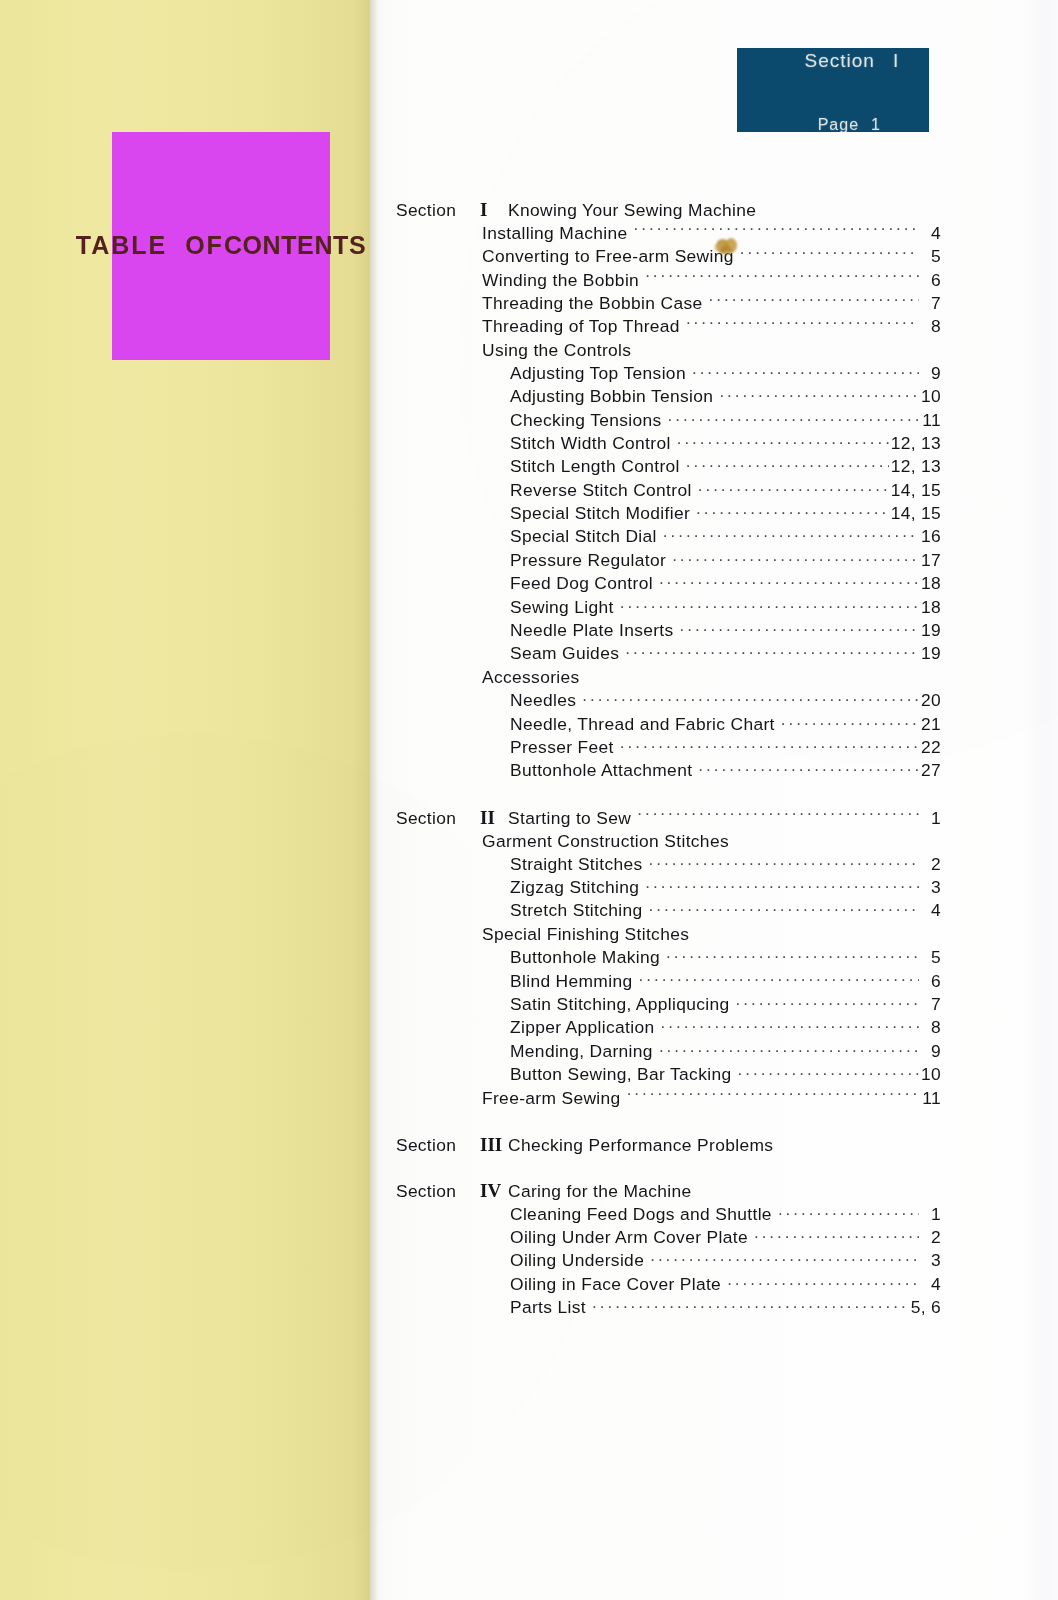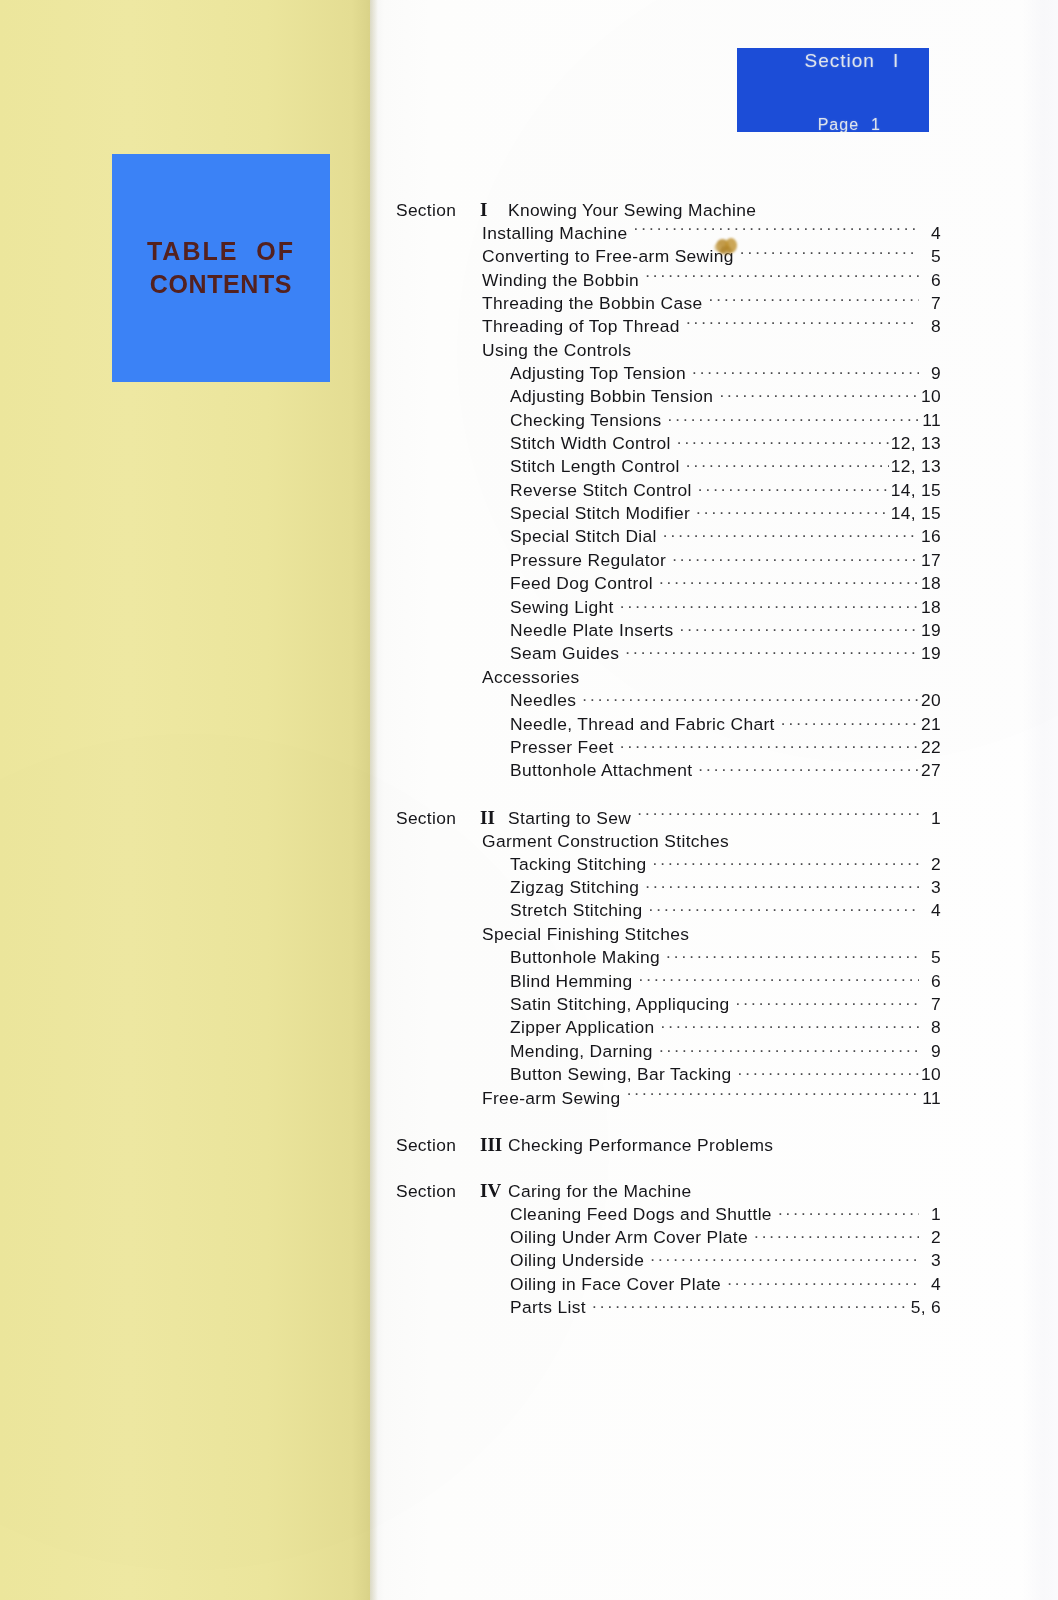--- a/index.html
+++ b/index.html
@@ -48,47 +48,47 @@
   #yellow-band::after {
     content: "";
     position: absolute;
     right: -8px; top: 0; bottom: 0; width: 8px;
     background: linear-gradient(90deg, rgba(185,180,130,.40), rgba(185,180,130,0));
   }
 
   
   #toc-card {
     position: absolute;
-    left: 112px; top: 154px;
+    left: 112px; top: 132px;
     width: 218px; height: 228px;
-    background: #3b82f6;
+    background: #d946ef;
     display: flex;
     align-items: center;
     justify-content: center;
-    flex-direction: column;
+    flex-direction: row;
     box-shadow: 0 0 0 0 rgba(0,0,0,0);
   }
   #toc-card .toc-title {
     color: #54211f;
     font-weight: bold;
     font-size: 25px;
     letter-spacing: 0.5px;
     line-height: 1.34;
     text-align: center;
     white-space: pre;
   }
   #toc-card .toc-line1 { letter-spacing: 2.0px; }
   #toc-card .toc-line2 { letter-spacing: 0.6px; }
 
   
   #section-tab {
     position: absolute;
     left: 737px; top: 48px;
     width: 192px; height: 84px;
-    background: #1d4ed8;
+    background: #0c4a6e;
     display: flex;
     flex-direction: column;
     align-items: center;
     justify-content: center;
     gap: 4px;
   }
   #section-tab .tab-row {
     color: #fbfbf0;
     font-size: 19px;
     letter-spacing: 1px;
@@ -357,21 +357,21 @@
           <span class="label">Starting to Sew</span>
           <span class="leader"></span>
           <span class="pageno">1</span>
         </div>
         <div class="row ind1 no-leader">
           <span class="label">Garment Construction Stitches</span>
           <span class="leader"></span>
           <span class="pageno"></span>
         </div>
         <div class="row ind2">
-          <span class="label">Tacking Stitching</span>
+          <span class="label">Straight Stitches</span>
           <span class="leader"></span>
           <span class="pageno">2</span>
         </div>
         <div class="row ind2">
           <span class="label">Zigzag Stitching</span>
           <span class="leader"></span>
           <span class="pageno">3</span>
         </div>
         <div class="row ind2">
           <span class="label">Stretch Stitching</span>

